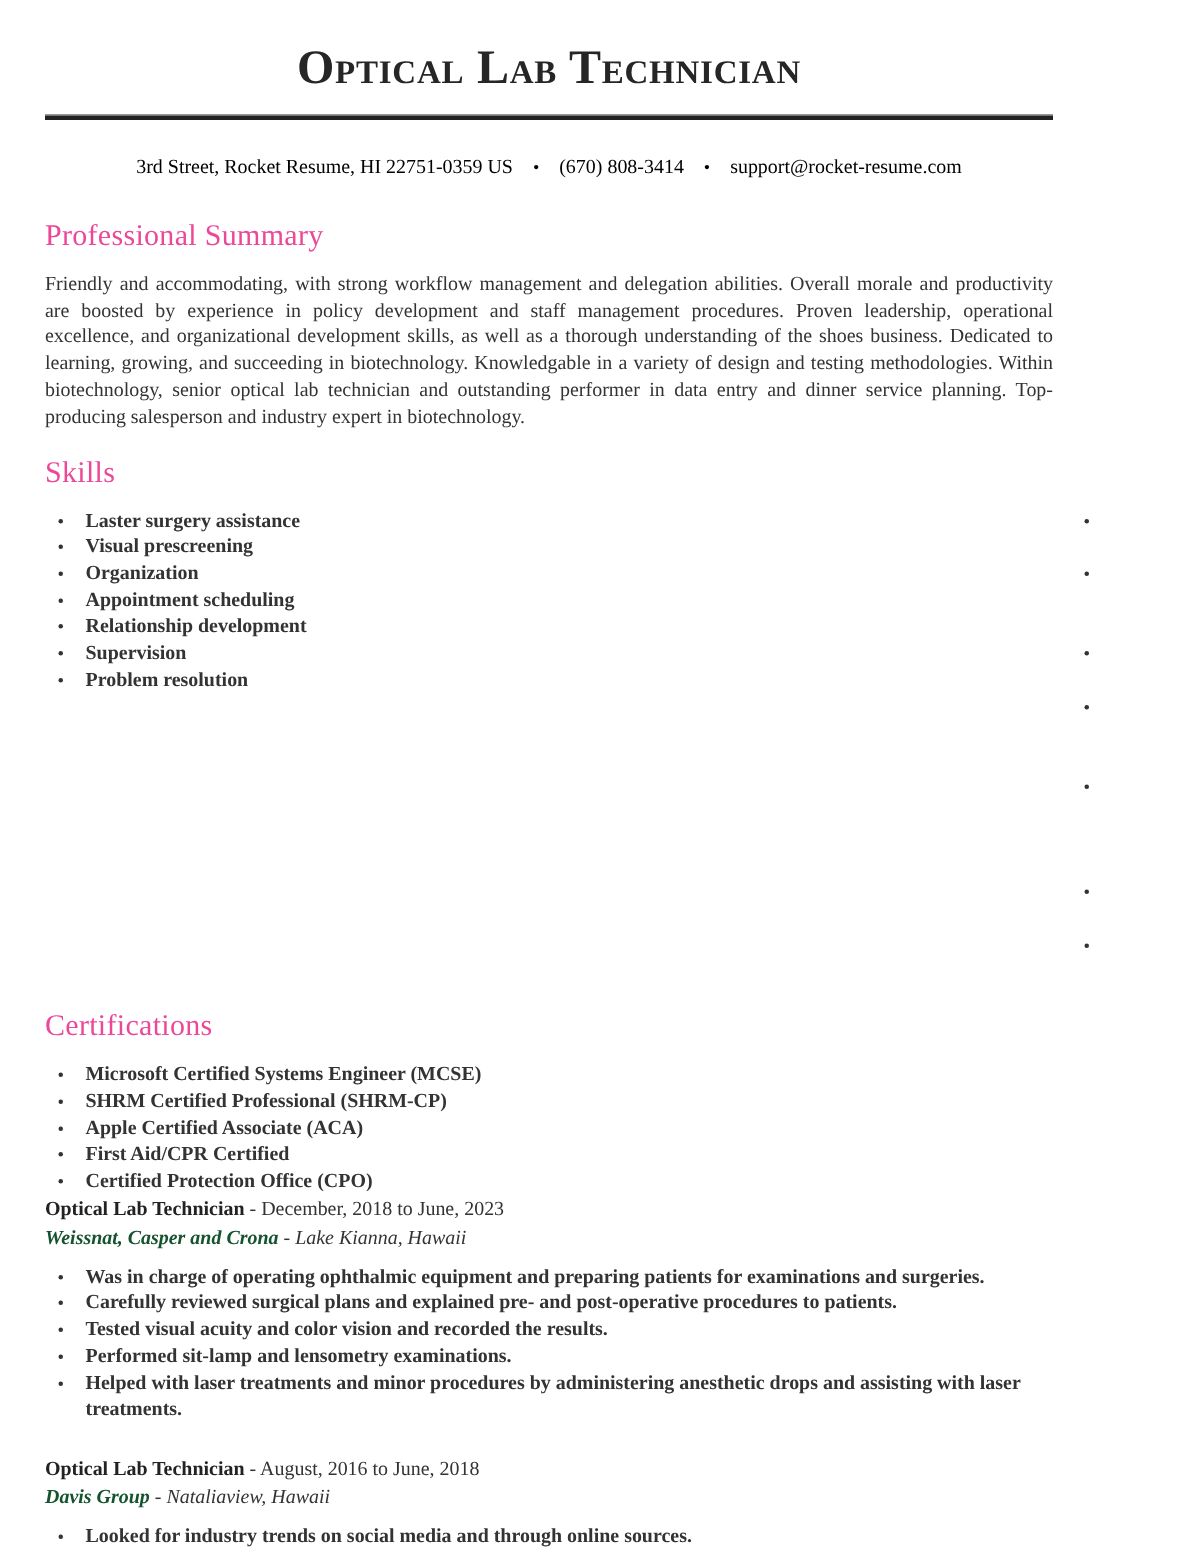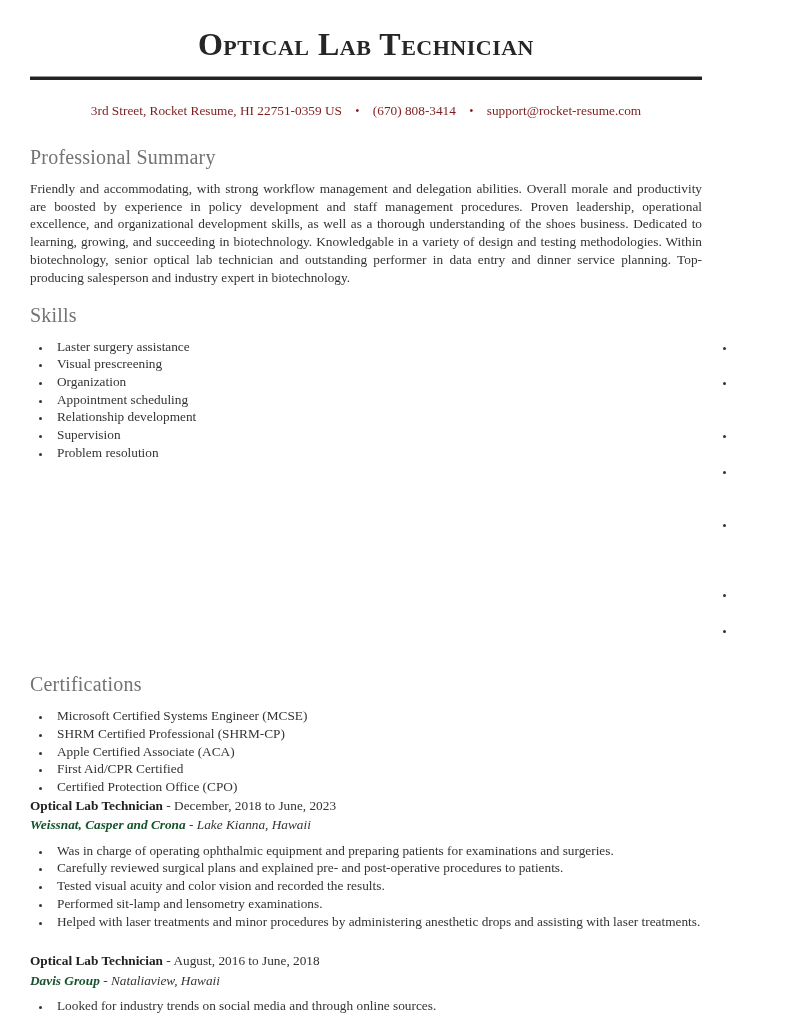--- a/index.html
+++ b/index.html
@@ -29,39 +29,39 @@
   }
   .title-rule {
     margin: 13px 30px 0;
     height: 2px;
     border-top: 1px solid #979797;
     border-bottom: 3px solid #222222;
   }
   .contact {
     margin-top: 22px;
     text-align: center;
-    color: #7f1d1d;
+    color: #000000;
   }
   .contact .sep { margin: 0 10px; font-size: 12px; }
 
   
   h2.section-heading {
     margin: 17px 0 12px;
     font-size: 20px;
     line-height: 22px;
     font-weight: 400;
     letter-spacing: 0.2px;
-    color: #737373;
+    color: #ec4899;
   }
   .section-summary h2.section-heading { margin-top: 25px; }
 
   p { margin: 0; }
   .summary-text { text-align: justify; }
 
-  ul { margin: 0; padding: 0 0 0 22px; list-style: disc; }
+  ul { margin: 0; padding: 0 0 0 22px; list-style: disc; font-weight: bold; }
   li { line-height: 17.7px; padding-left: 5px; }
   li::marker { color: #333333; font-size: 11px; }
 
   
   .skills-columns { display: flex; }
   .skills-col { width: 50%; }
   .skills-col.right ul { padding-left: 22px; }
   .skills-col.right { padding-left: 0; }
   .skills-columns .skills-col:nth-child(2) { margin-left: 0; }
   .skills-columns .skills-col.right ul { margin-left: 348px; }

